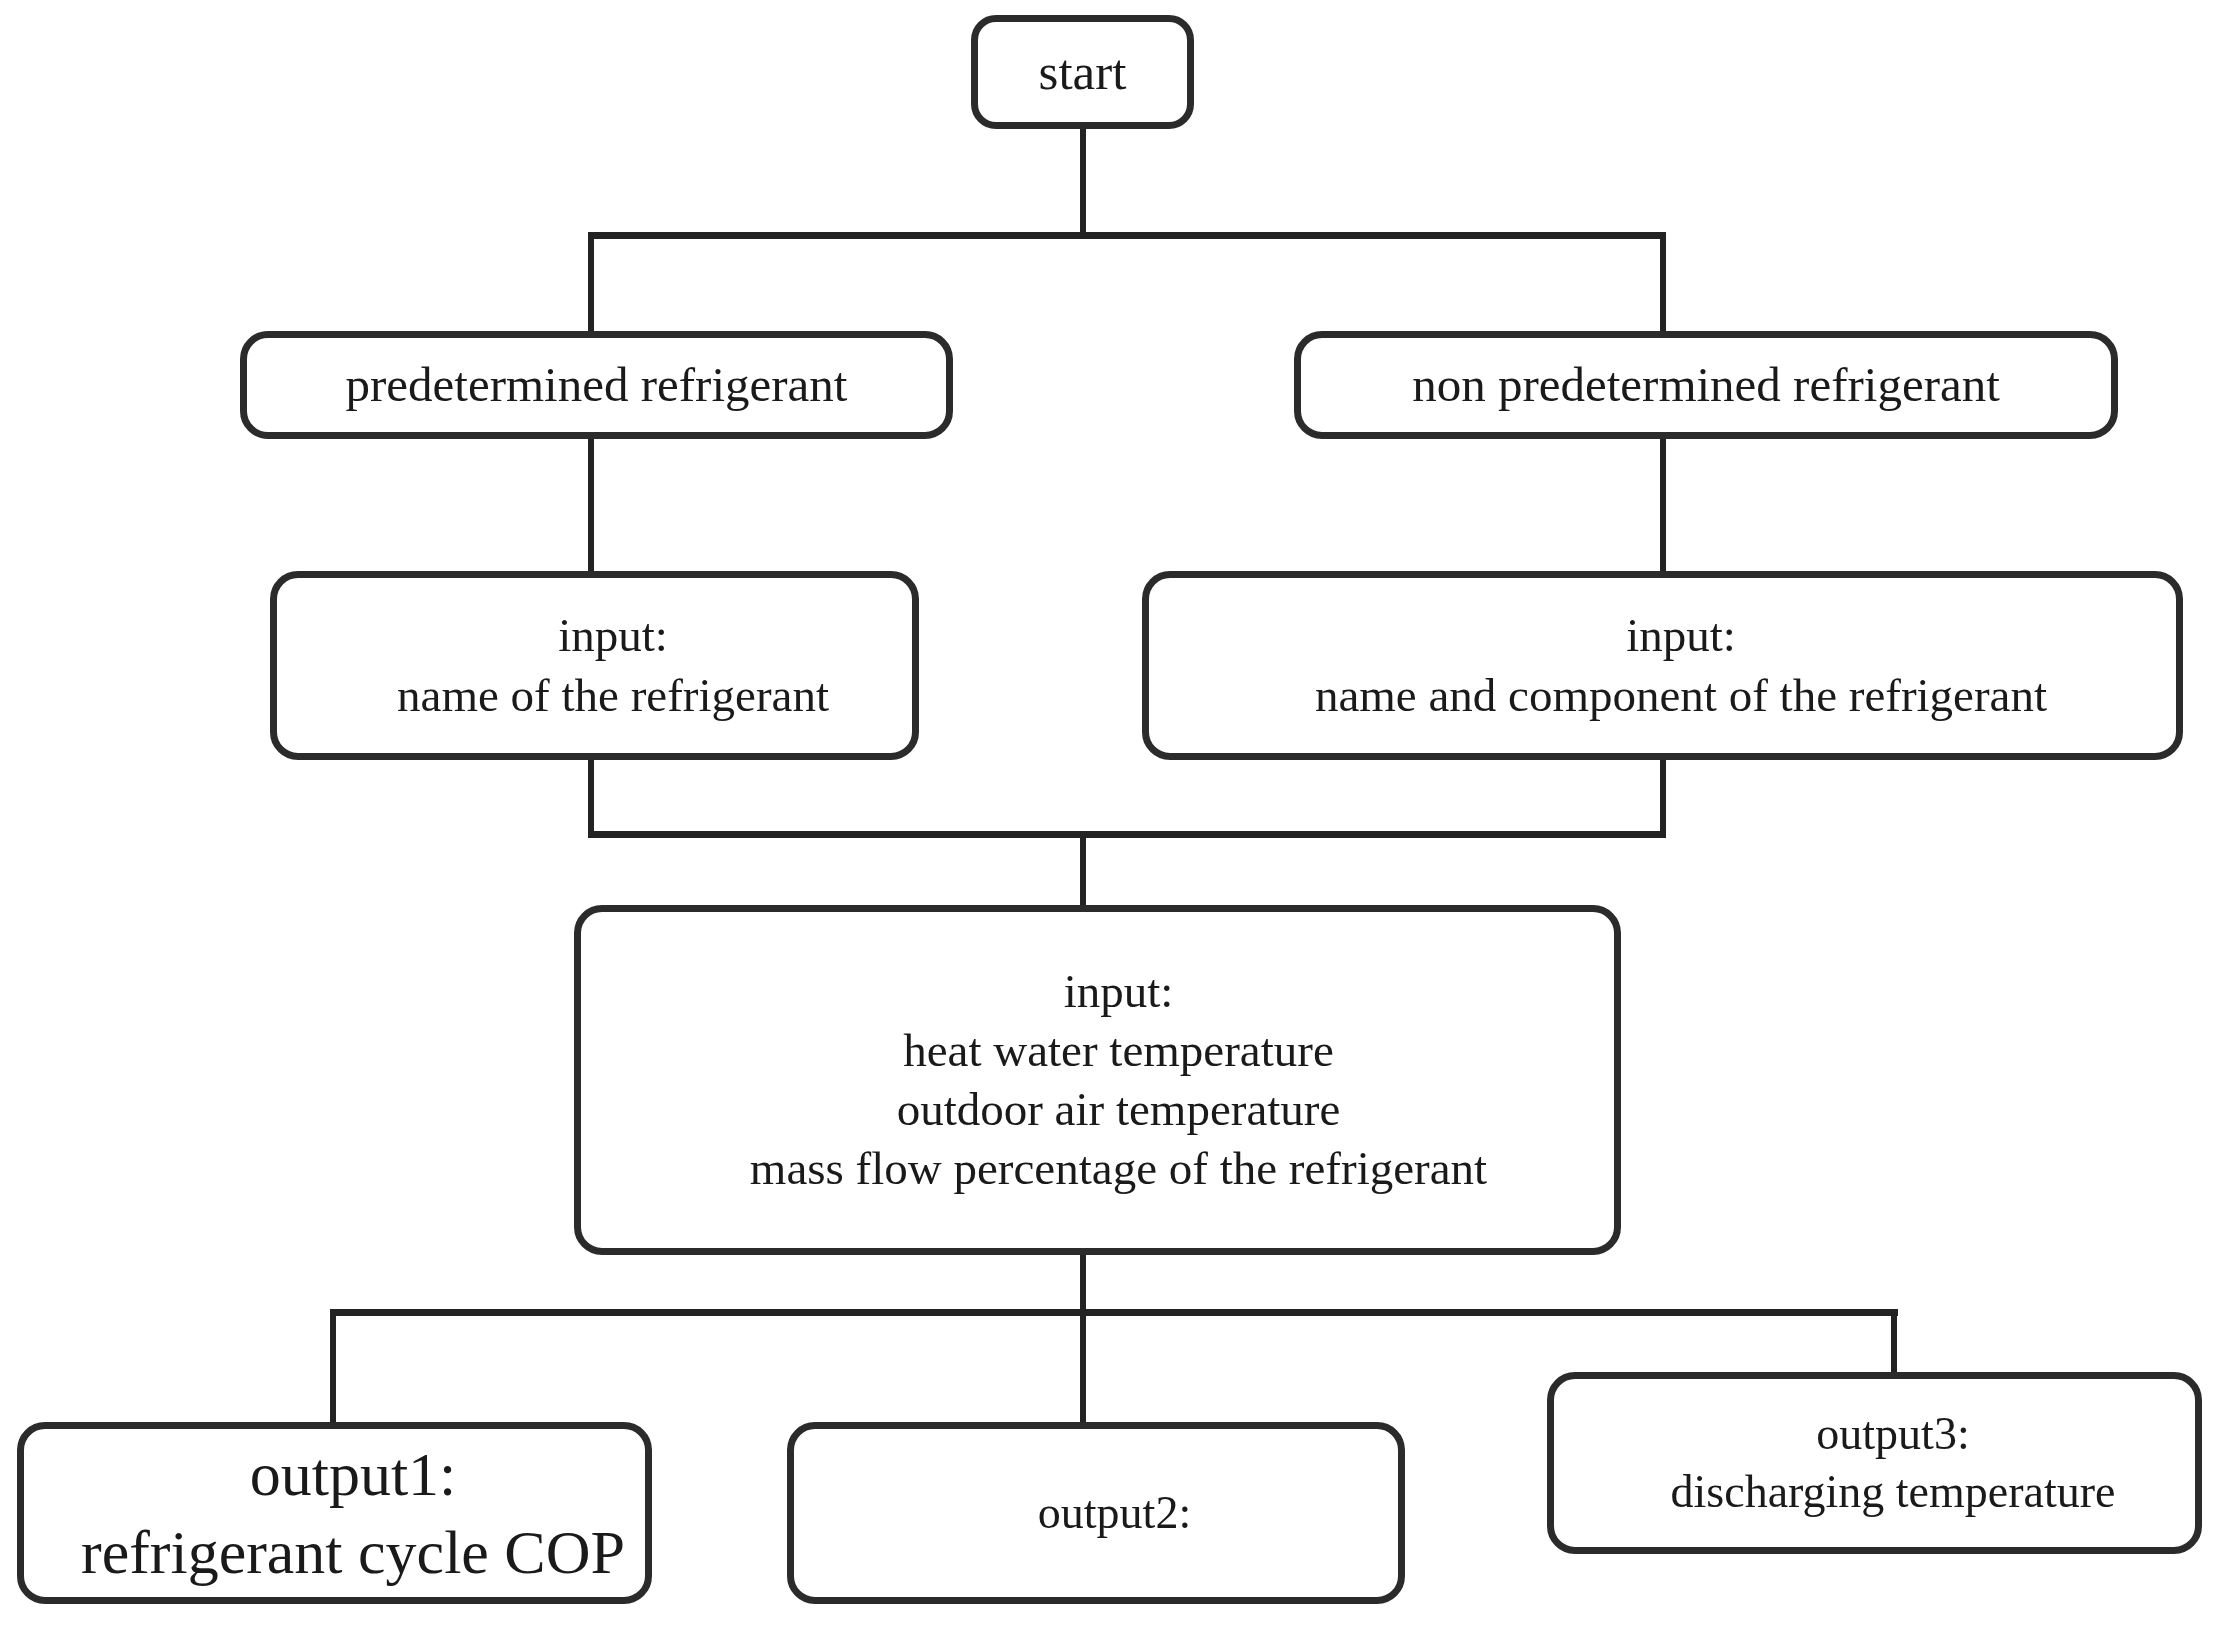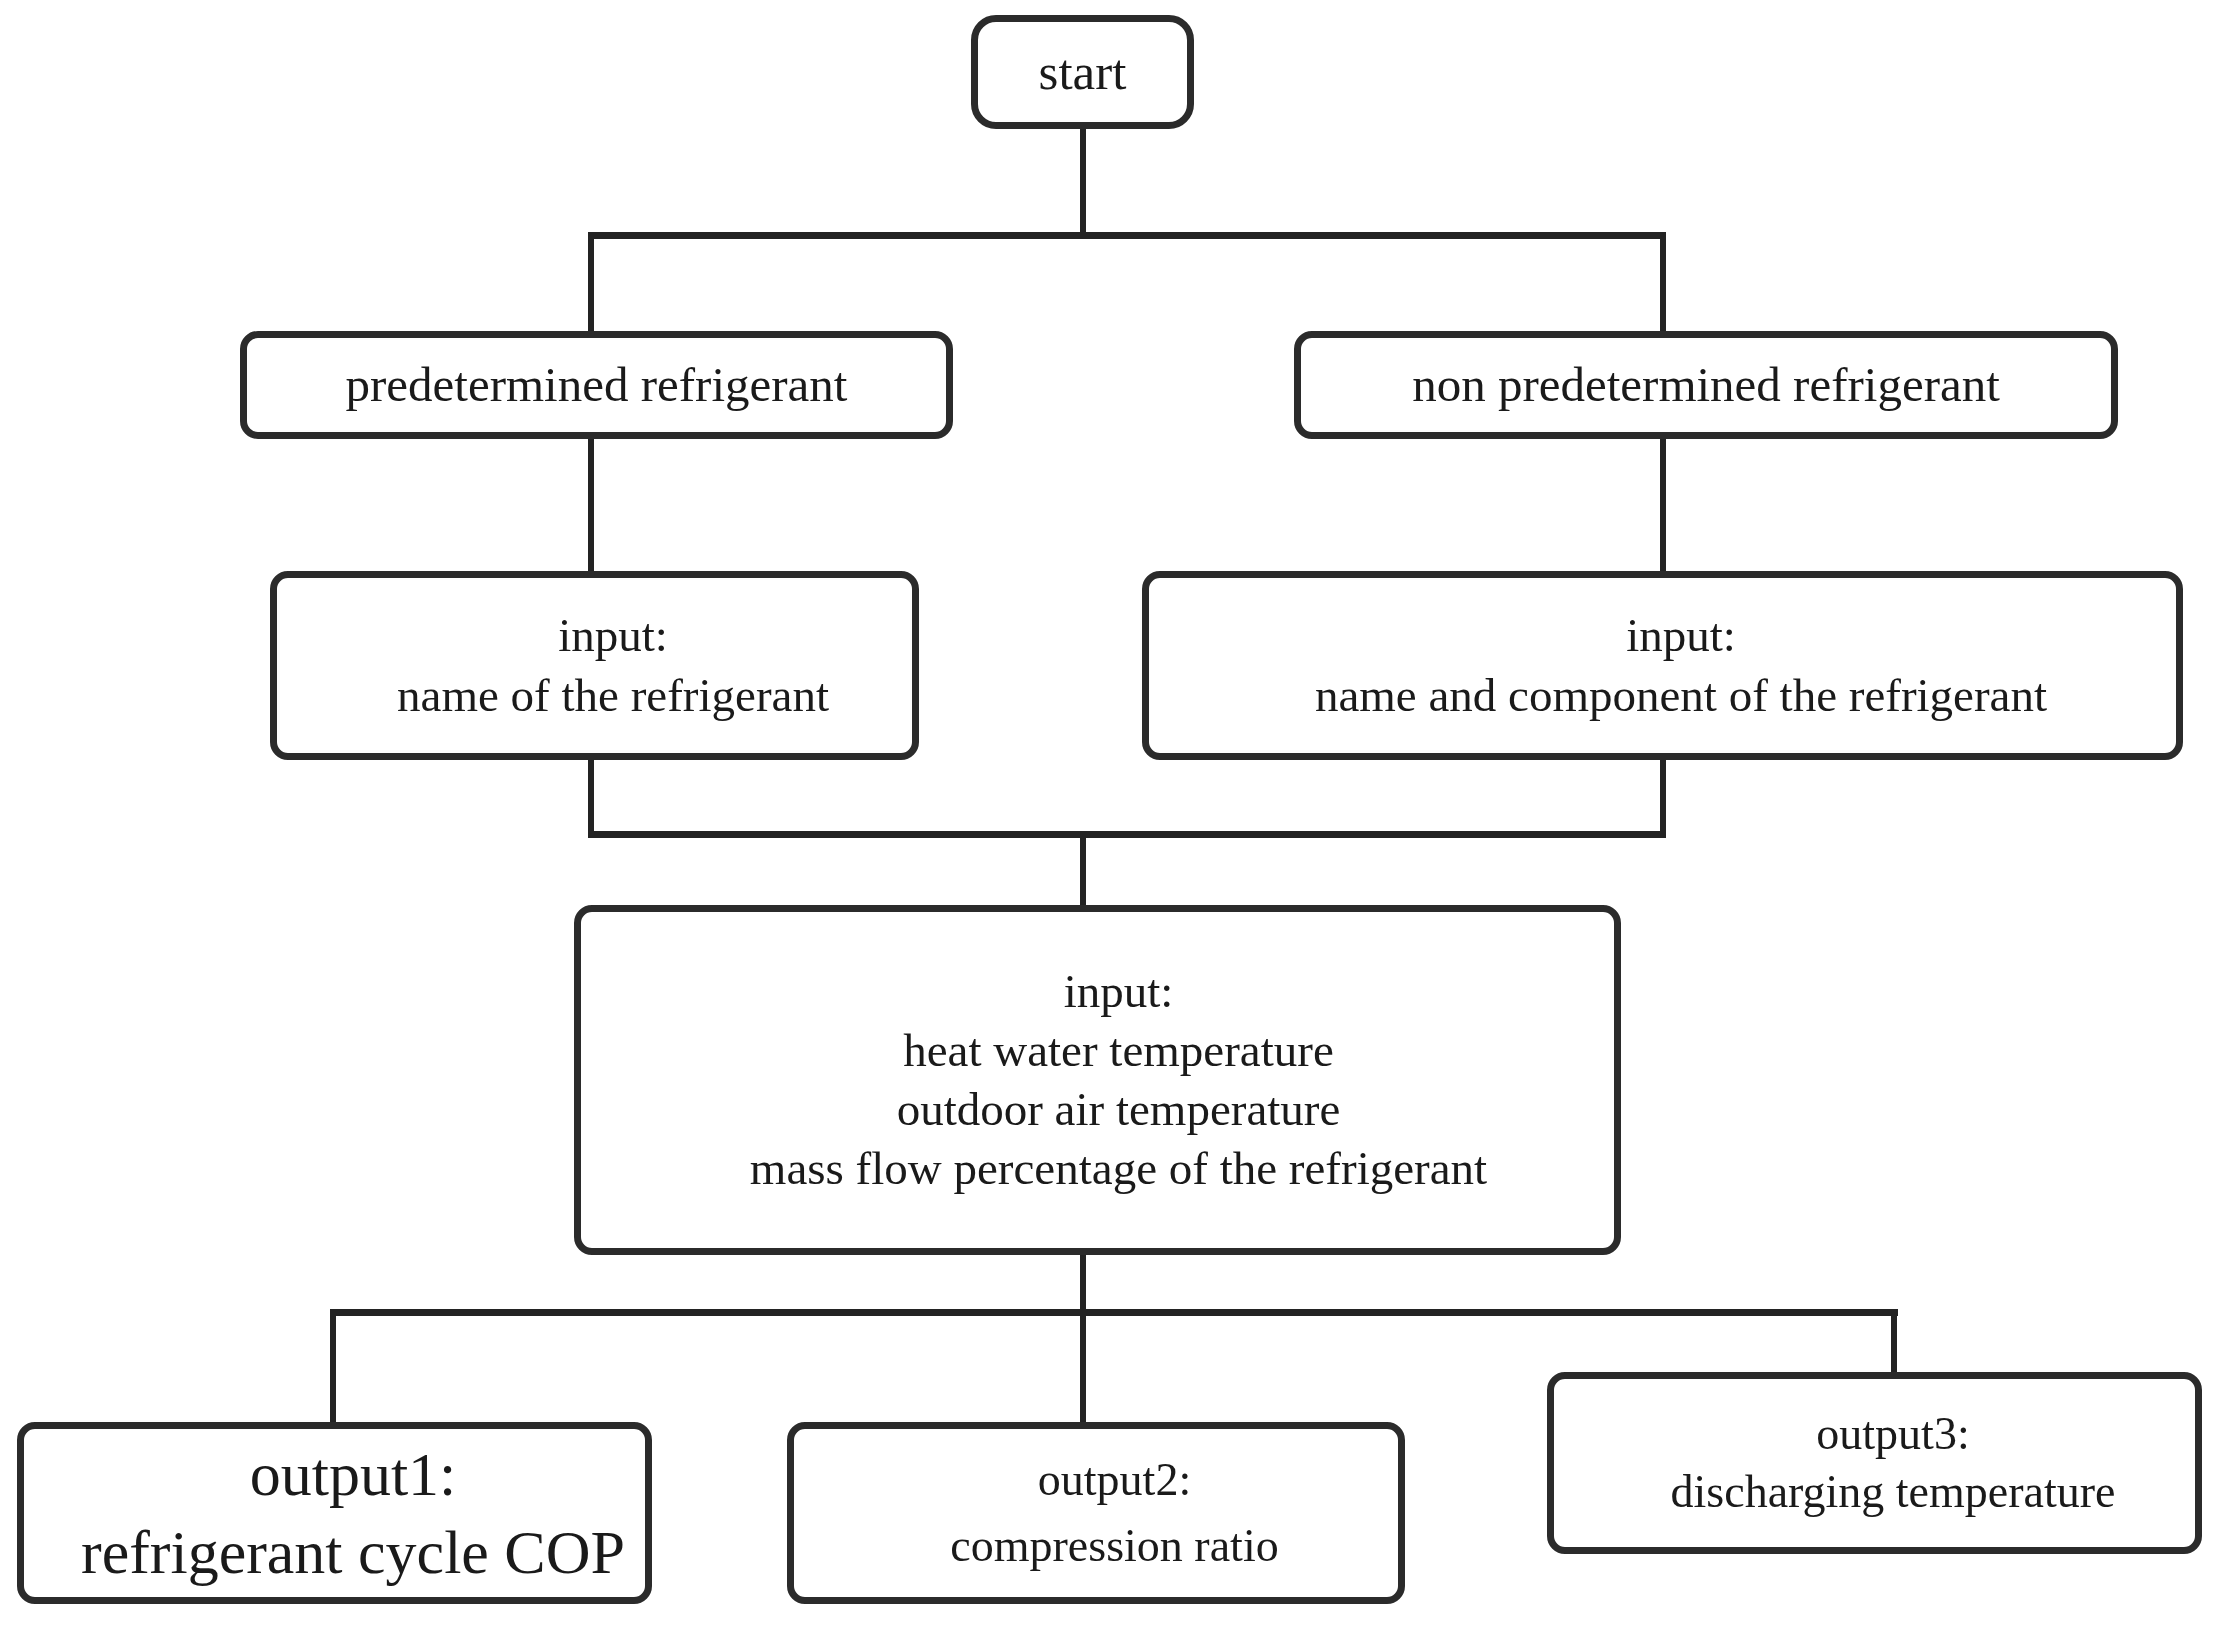--- a/index.html
+++ b/index.html
@@ -25,21 +25,21 @@
     position: absolute;
     background: #232323;
     height: 7.4px;
   }
   
   .node {
     position: absolute;
     box-sizing: border-box;
     background: #ffffff;
     border: 7.4px solid #2b2b2b;
-    border-radius: 18px;
+    border-radius: 28px;
     display: flex;
     flex-direction: column;
     justify-content: center;
     color: #1a1a1a;
     z-index: 5;
   }
   .node.centeredtext {
     align-items: center;
     text-align: center;
   }
@@ -178,21 +178,20 @@
     <span class="line">mass flow percentage of the refrigerant</span>
   </div>
 
   <div class="node lefttext" id="node-output1">
     <span class="line">output1:</span>
     <span class="line">refrigerant cycle COP</span>
   </div>
 
   <div class="node lefttext" id="node-output2">
     <span class="line">output2:</span>
-    <span class="line">compression ratio</span>
   </div>
 
   <div class="node lefttext" id="node-output3">
     <span class="line">output3:</span>
     <span class="line">discharging temperature</span>
   </div>
 
 </div>
 
 

